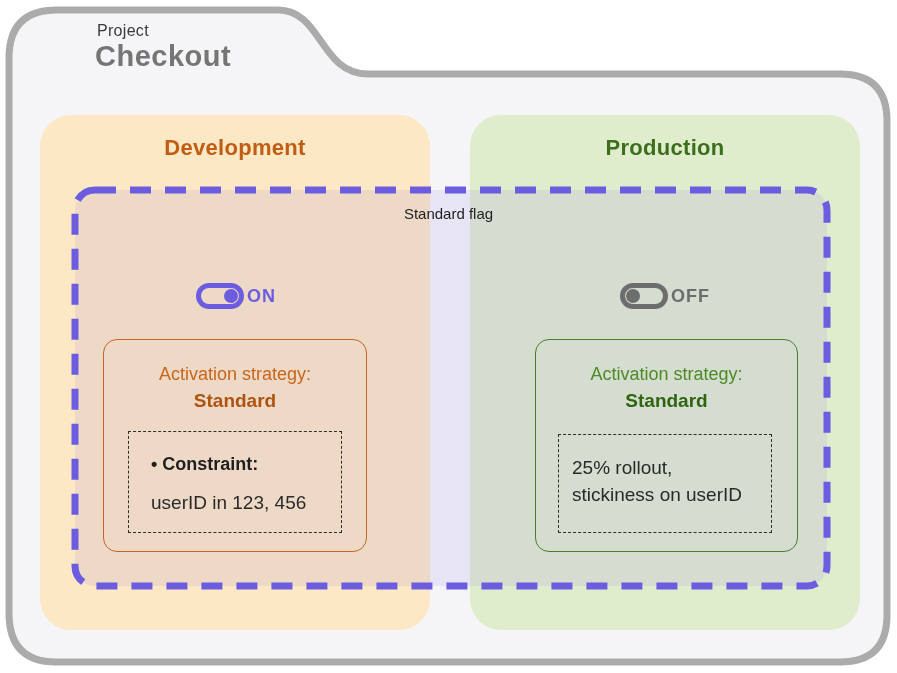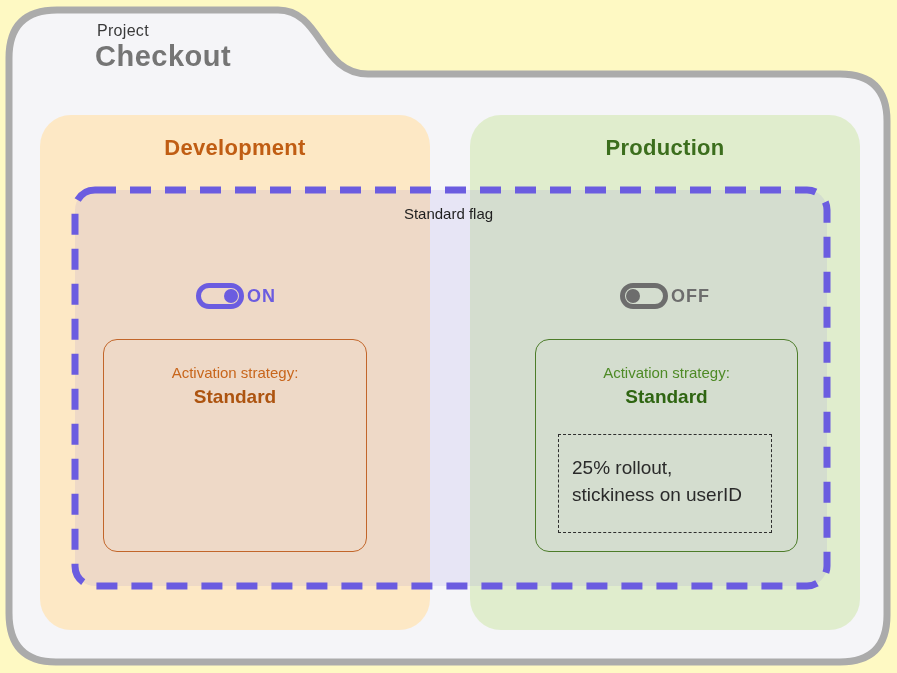--- a/index.html
+++ b/index.html
@@ -1,17 +1,17 @@
 <!DOCTYPE html>
 <html style="--accent: #6b5ce0; --off_gray: #6d6d6d; --folder_bg: #f5f5f8; --folder_border: #ababab; --dev_bg: #fde8c5; --dev_header: #c05d13; --dev_border: #c2662a; --dev_strategy_title: #c8661c; --dev_strategy_type: #ad5410; --prod_bg: #e0edcd; --prod_header: #3c6e1d; --prod_border: #4d7c2a; --prod_strategy_title: #4e8a26; --prod_strategy_type: #2f6512; --title_gray: #757575; --text_dark: #3a3a3a;"><head>
 <meta charset="utf-8">
 <style>
   html,body{margin:0;padding:0;background:#000;}
   *{box-sizing:border-box;font-family:"Liberation Sans", sans-serif;}
-  .stage{position:relative;width:897px;height:673px;background:#fef9c3;overflow:hidden;}
+  .stage{position:relative;width:897px;height:673px;background:#ffffff;overflow:hidden;}
   .layer{position:absolute;inset:0;width:897px;height:673px;}
   svg.layer{pointer-events:none;}
 
   .project-label{position:absolute;left:97px;top:22px;font-size:16px;color:var(--text_dark);letter-spacing:.3px;}
   .project-title{position:absolute;left:95px;top:40px;font-size:29px;font-weight:bold;color:var(--title_gray);letter-spacing:.5px;}
 
   .env{position:absolute;top:115px;width:390px;height:515px;border-radius:31px;}
   .env.dev{left:40px;background:var(--dev_bg);}
   .env.prod{left:470px;background:var(--prod_bg);}
   .env-header{position:absolute;top:20px;left:0;right:0;text-align:center;font-size:22px;font-weight:bold;letter-spacing:.3px;}
@@ -30,21 +30,21 @@
   .knob{position:absolute;top:1px;width:14px;height:14px;border-radius:50%;}
   .toggle.on .knob{right:1px;background:var(--accent);}
   .toggle.off .knob{left:1px;background:var(--off_gray);}
   .toggle-label{font-size:18px;font-weight:bold;letter-spacing:1px;}
   .toggle-group.dev .toggle-label{color:var(--accent);}
   .toggle-group.prod .toggle-label{color:var(--off_gray);}
 
   .strategy-box{position:absolute;top:339px;height:213px;border-radius:14px;border:1.5px solid;text-align:center;padding-top:24px;}
   .strategy-box.dev{left:103px;width:264px;border-color:var(--dev_border);}
   .strategy-box.prod{left:535px;width:263px;border-color:var(--prod_border);}
-  .strategy-title{font-size:15px;}
+  .strategy-title{font-size:18px;}
   .strategy-box.dev .strategy-title{color:var(--dev_strategy_title);}
   .strategy-box.prod .strategy-title{color:var(--prod_strategy_title);}
   .strategy-type{font-size:19px;font-weight:bold;margin-top:5px;}
   .strategy-box.dev .strategy-type{color:var(--dev_strategy_type);}
   .strategy-box.prod .strategy-type{color:var(--prod_strategy_type);}
 
   .rule-box{position:absolute;border:1px dashed #2e2e2e;text-align:left;color:#2a2a2a;}
   .rule-box.dev{left:128px;top:431px;width:214px;height:102px;padding:22px 8px 0 22px;}
   .rule-box.prod{left:558px;top:434px;width:214px;height:99px;padding:19px 8px 0 13px;}
   .rule-line-bold{font-size:18px;font-weight:bold;color:#1f1f1f;}
@@ -88,20 +88,24 @@
       <div class="toggle off">
         <span class="knob"></span>
       </div>
       <span class="toggle-label">OFF</span>
     </div>
 
     <div class="strategy-box dev">
       <div class="strategy-title">Activation strategy:</div>
       <div class="strategy-type">Standard</div>
     </div>
+    <div class="rule-box dev">
+      <div class="rule-line-bold">• Constraint:</div>
+      <div class="rule-line">userID in 123, 456</div>
+    </div>
 
     <div class="strategy-box prod">
       <div class="strategy-title">Activation strategy:</div>
       <div class="strategy-type">Standard</div>
     </div>
     <div class="rule-box prod">
       <div class="rule-line">25% rollout,</div>
       <div class="rule-line">stickiness on userID</div>
     </div>
   </div>

